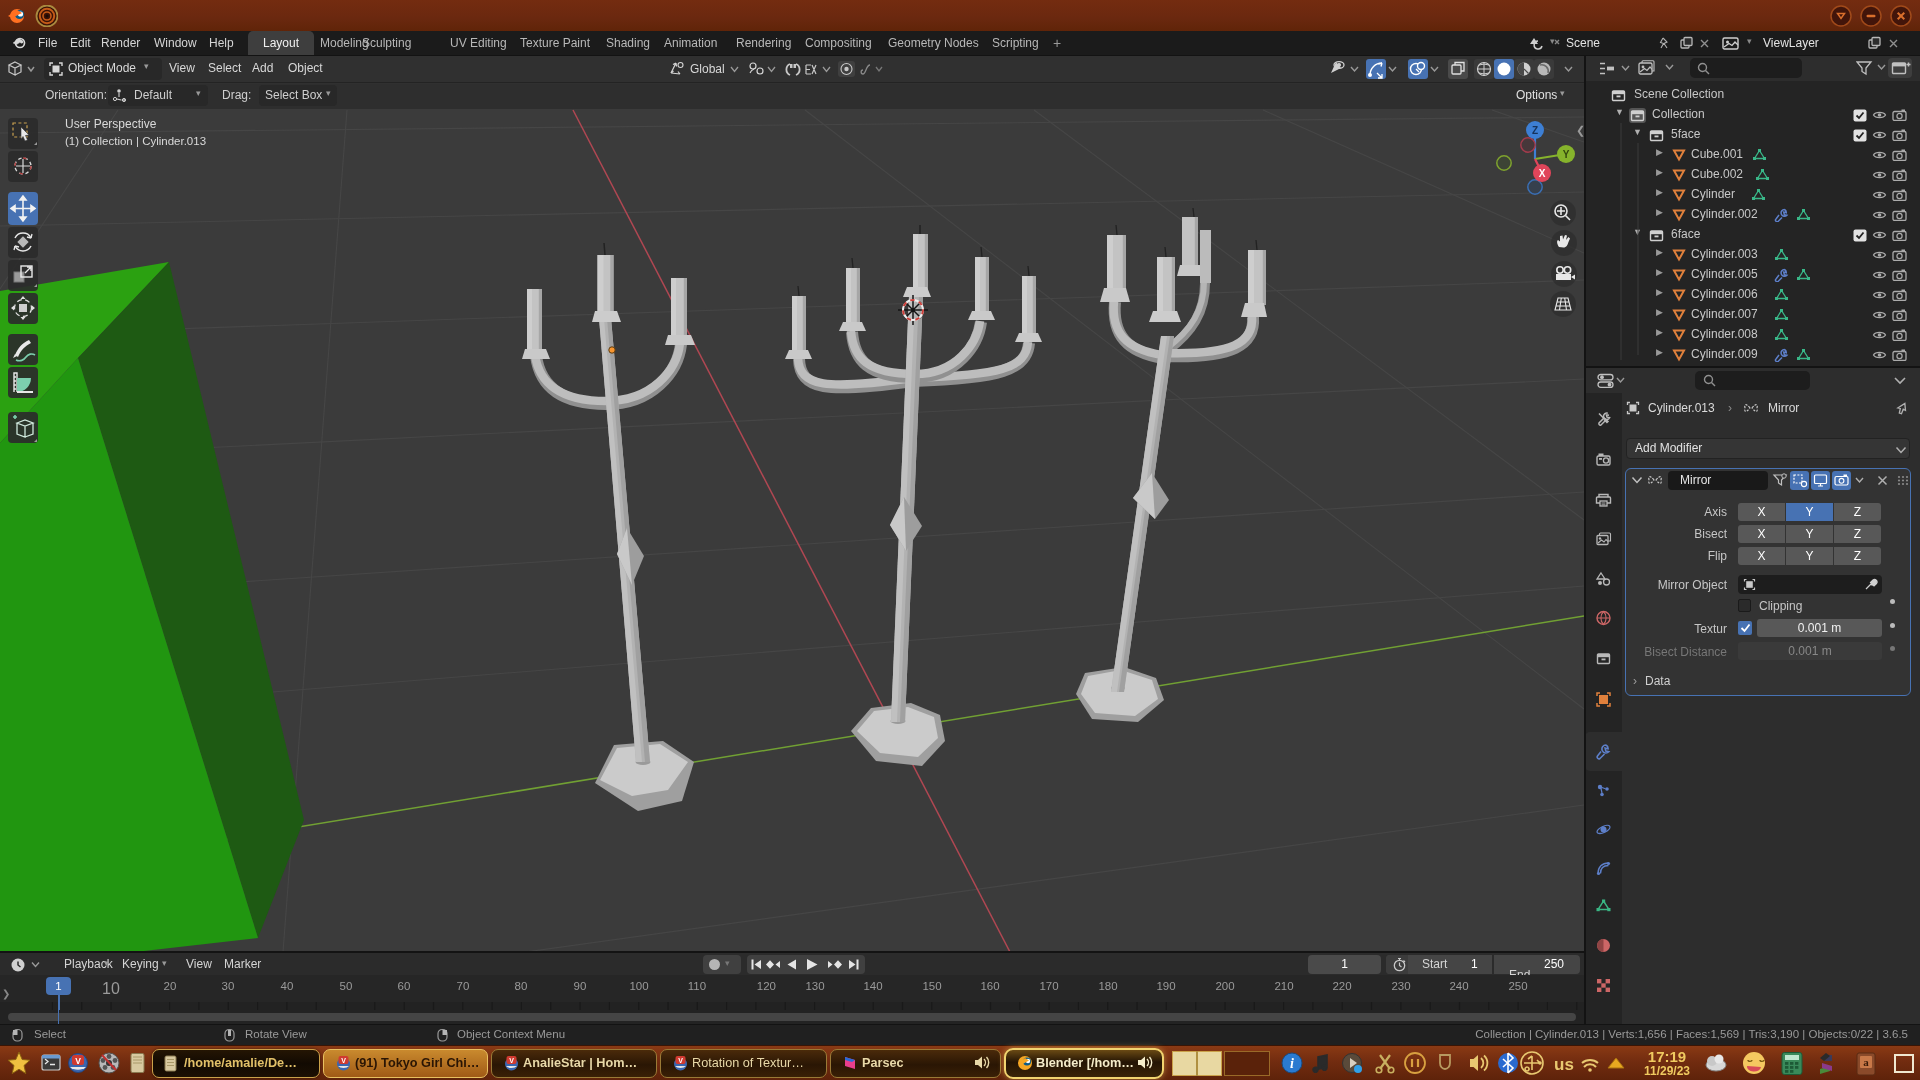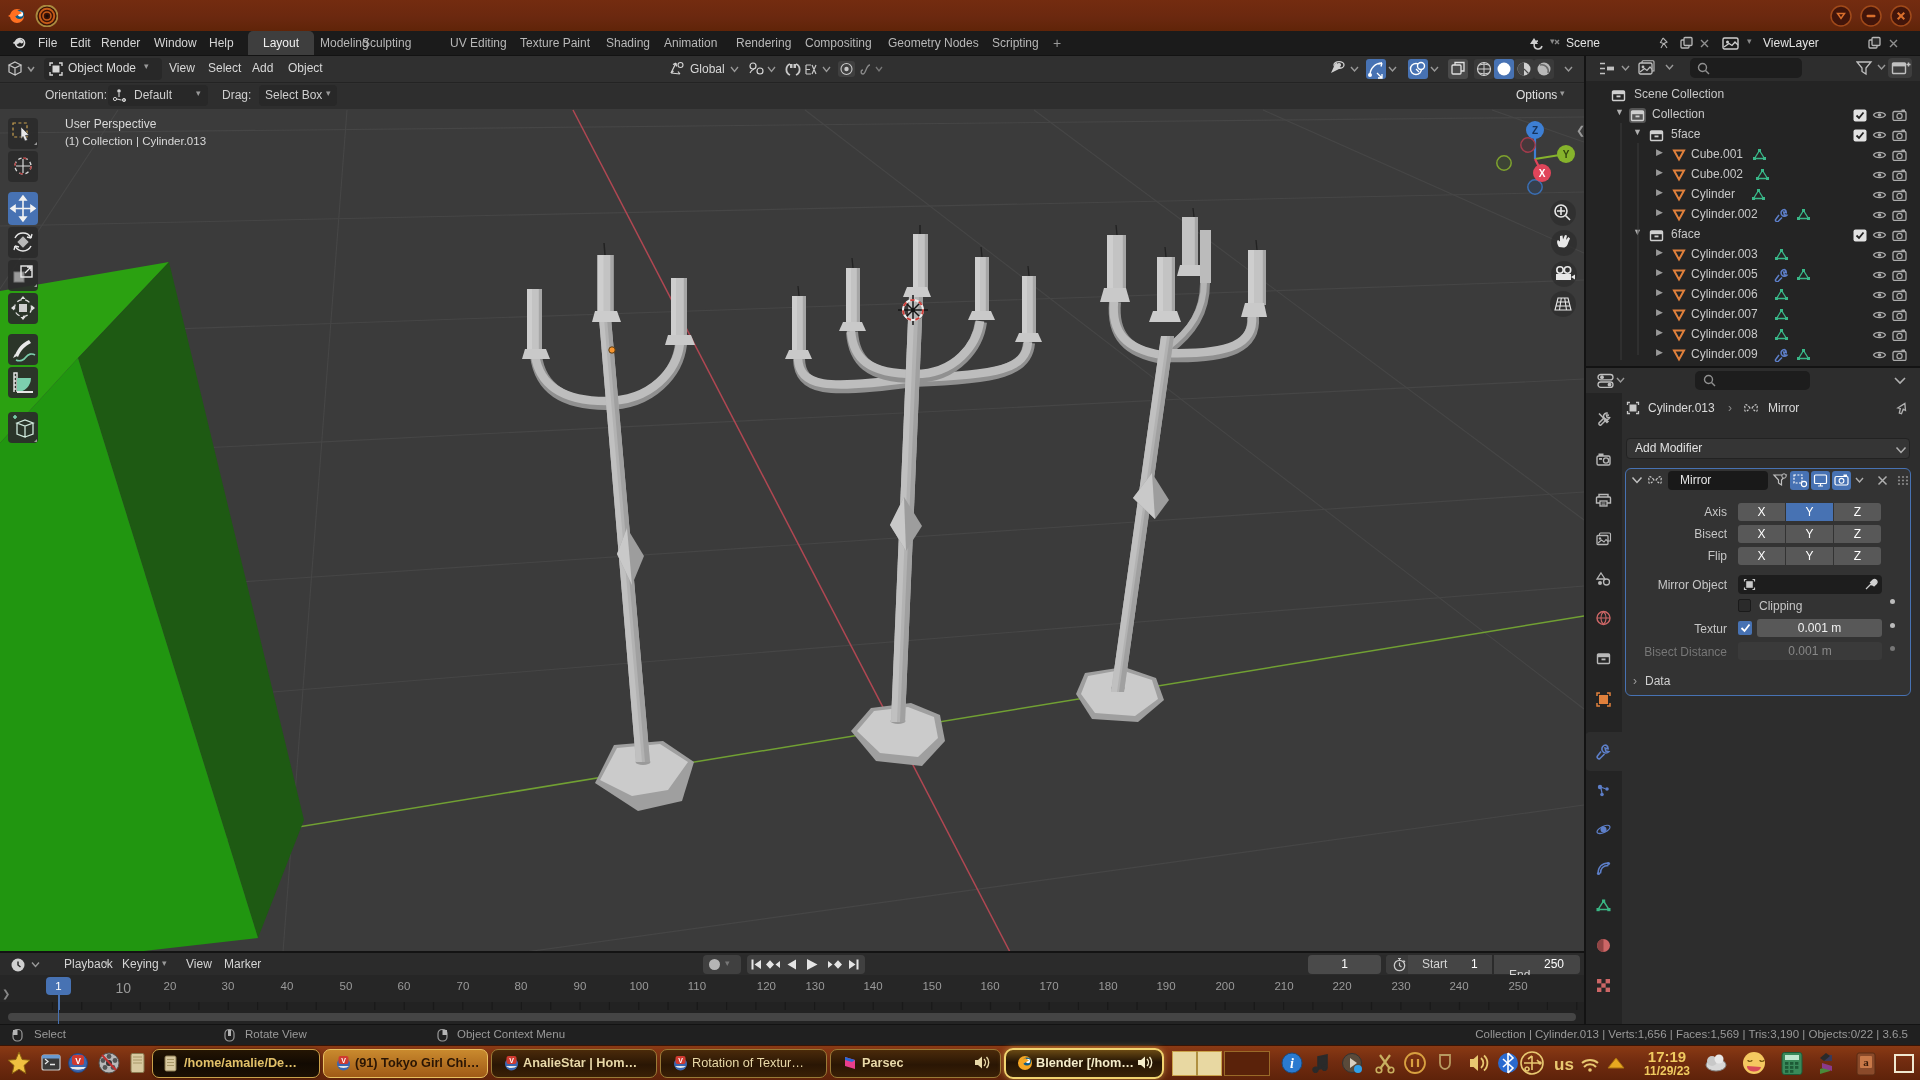--- a/index.html
+++ b/index.html
@@ -496,21 +496,21 @@
         <path d="M1371.5 0 V10"></path>
         <path d="M1400.9 0 V10"></path>
         <path d="M1430.2 0 V10"></path>
         <path d="M1459.5 0 V10"></path>
         <path d="M1488.8 0 V10"></path>
         <path d="M1518.1 0 V10"></path>
         <path d="M1547.4 0 V10"></path>
         <path d="M1576.8 0 V10"></path>
       </g>
     </svg>
-<div class="abs" style="left:91px;top:28px;width:40px;text-align:right;color:#9a9a9a;font-size:14px">10</div>
+<div class="abs" style="left:91px;top:28px;width:40px;text-align:center;color:#9a9a9a;font-size:16px">10</div>
 <div class="abs" style="left:150px;top:28px;width:40px;text-align:center;color:#9a9a9a;font-size:11.5px">20</div>
 <div class="abs" style="left:208px;top:28px;width:40px;text-align:center;color:#9a9a9a;font-size:11.5px">30</div>
 <div class="abs" style="left:267px;top:28px;width:40px;text-align:center;color:#9a9a9a;font-size:11.5px">40</div>
 <div class="abs" style="left:326px;top:28px;width:40px;text-align:center;color:#9a9a9a;font-size:11.5px">50</div>
 <div class="abs" style="left:384px;top:28px;width:40px;text-align:center;color:#9a9a9a;font-size:11.5px">60</div>
 <div class="abs" style="left:443px;top:28px;width:40px;text-align:center;color:#9a9a9a;font-size:11.5px">70</div>
 <div class="abs" style="left:501px;top:28px;width:40px;text-align:center;color:#9a9a9a;font-size:11.5px">80</div>
 <div class="abs" style="left:560px;top:28px;width:40px;text-align:center;color:#9a9a9a;font-size:11.5px">90</div>
 <div class="abs" style="left:619px;top:28px;width:40px;text-align:center;color:#9a9a9a;font-size:11.5px">100</div>
 <div class="abs" style="left:677px;top:28px;width:40px;text-align:center;color:#9a9a9a;font-size:11.5px">110</div>

